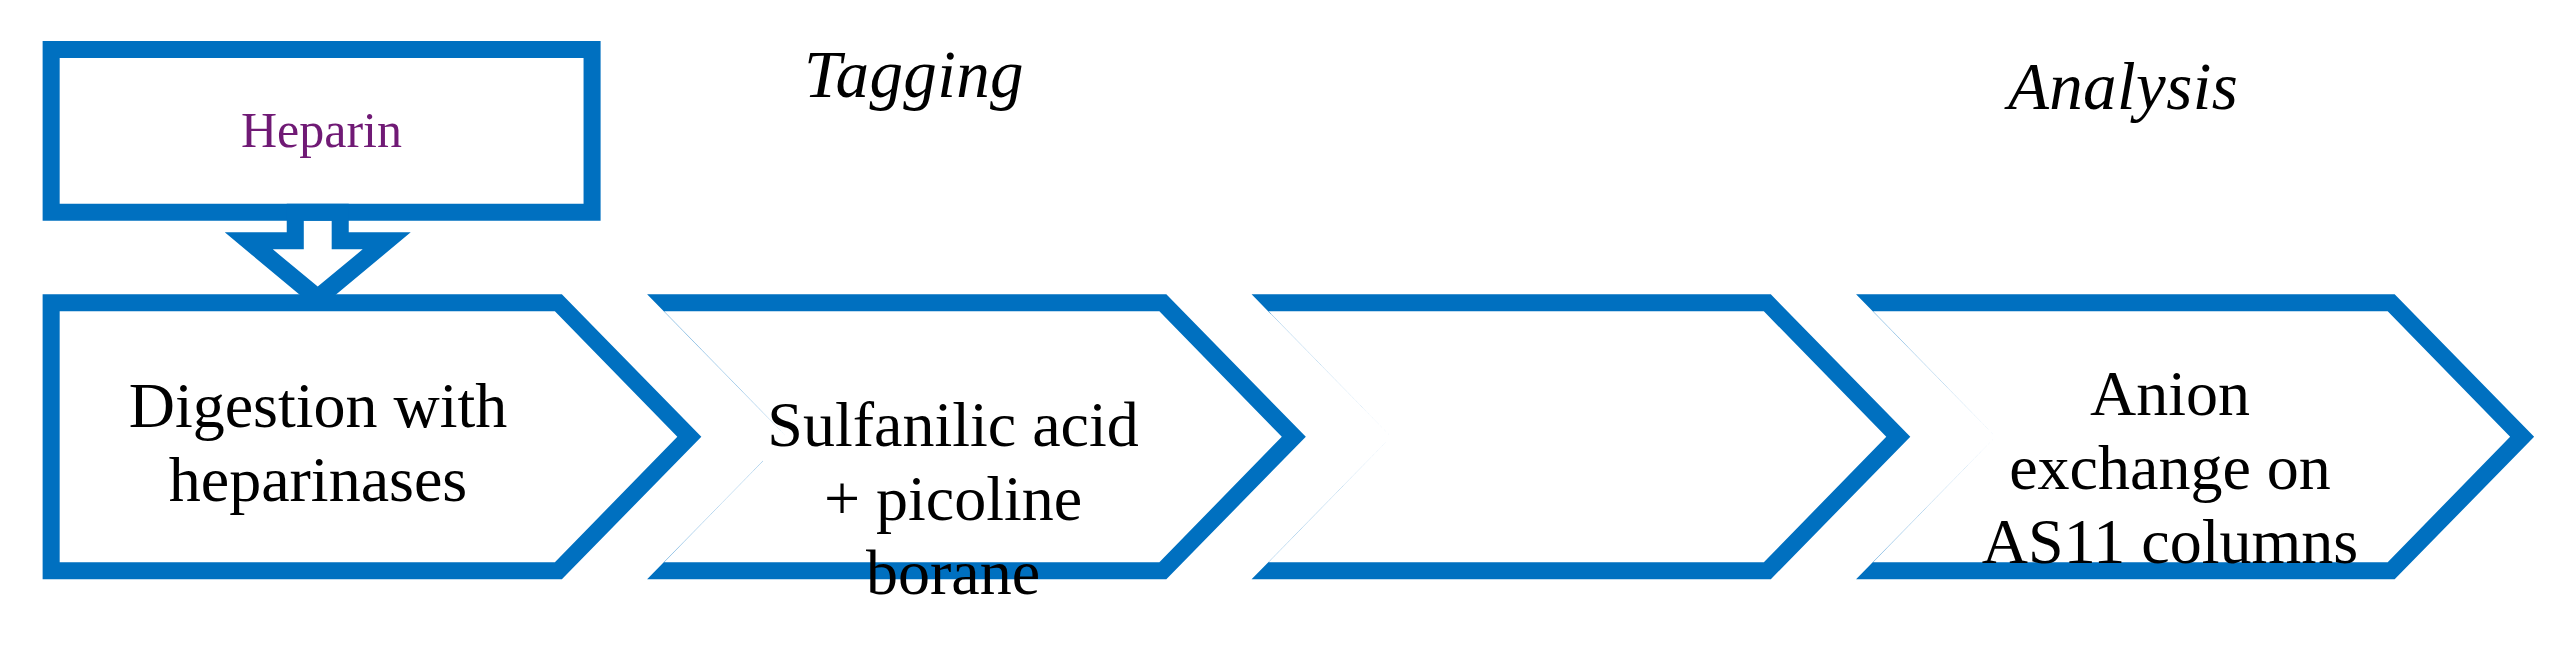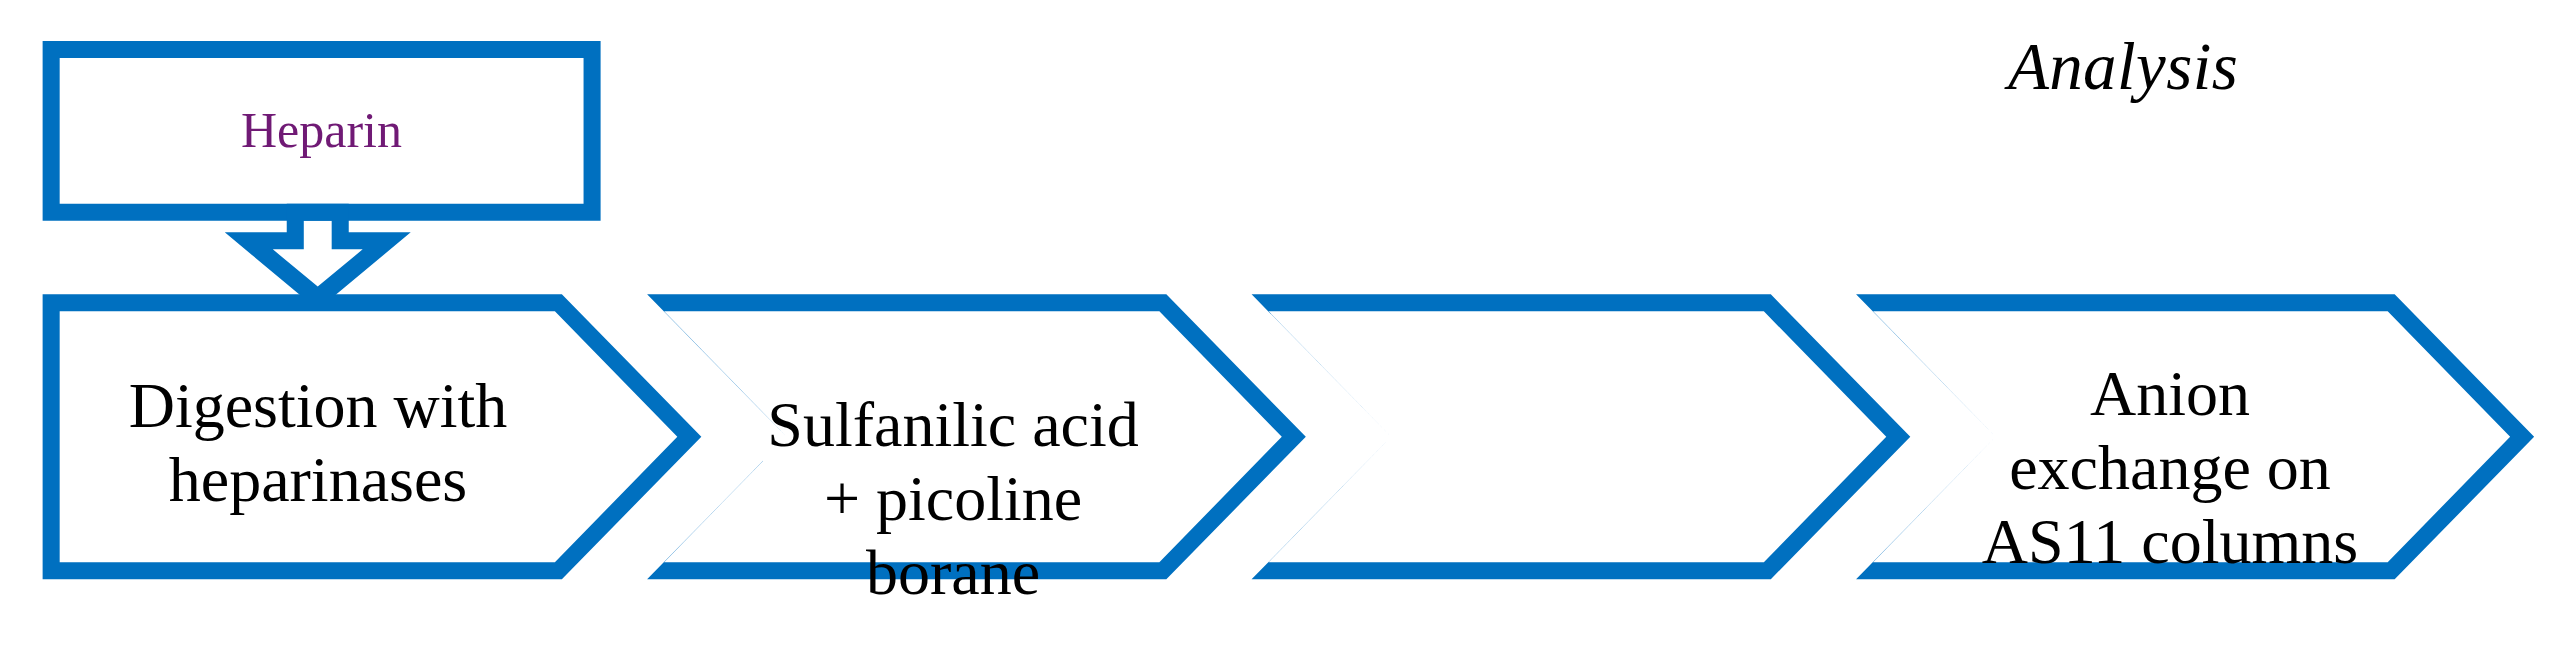--- a/index.html
+++ b/index.html
@@ -37,21 +37,21 @@
     pointer-events: none;
   }
   
   .phase-label {
     font-style: italic;
     font-size: 67px;
     font-family: "Liberation Serif", "DejaVu Serif", serif;
     letter-spacing: 0.4px;
   }
   #phase-tagging  { left: 666px;  top: 36px;  width: 496px; }
-  #phase-analysis { left: 1875px; top: 28px;  width: 496px; font-family: Liberation Serif, serif; }
+  #phase-analysis { left: 1875px; top: 48px;  width: 496px; font-family: Liberation Serif, serif; }
 
   
   #heparin-label {
     left: 58px;
     top: 101px;
     width: 527px;
     font-size: 50px;
   }
   
   .step-label {
@@ -81,20 +81,21 @@
     <path fill="#0070C0" fill-rule="evenodd" d="M835,380 L1505,380 L1685,564 L1505,748 L835,748 L1015,564 Z
              M857,402 L1496,402 L1654,564 L1496,726 L857,726 L1015,564 Z"></path>
 
     <path fill="#0070C0" fill-rule="evenodd" d="M1615,380 L2285,380 L2465,564 L2285,748 L1615,748 L1795,564 Z
              M1637,402 L2276,402 L2434,564 L2276,726 L1637,726 L1795,564 Z"></path>
 
     <path fill="#0070C0" fill-rule="evenodd" d="M2395,380 L3090,380 L3270,564 L3090,748 L2395,748 L2575,564 Z
              M2417,402 L3081,402 L3239,564 L3081,726 L2417,726 L2575,564 Z"></path>
   </svg>
 
+  <div class="overlay-text phase-label" id="phase-tagging" style="color: rgb(0, 0, 0);">Tagging</div>
 
   <div class="overlay-text phase-label" id="phase-analysis" style="color: rgb(0, 0, 0);">Analysis</div>
 
   <div class="overlay-text" id="heparin-label" style="color: #701a75;">Heparin</div>
 
   <div class="overlay-text step-label" id="step-label-0" style="color: rgb(0, 0, 0);">Digestion with
 heparinases</div>
 
   <div class="overlay-text step-label" id="step-label-1" style="color: rgb(0, 0, 0); margin-top: 47px;">Sulfanilic acid
 + picoline

